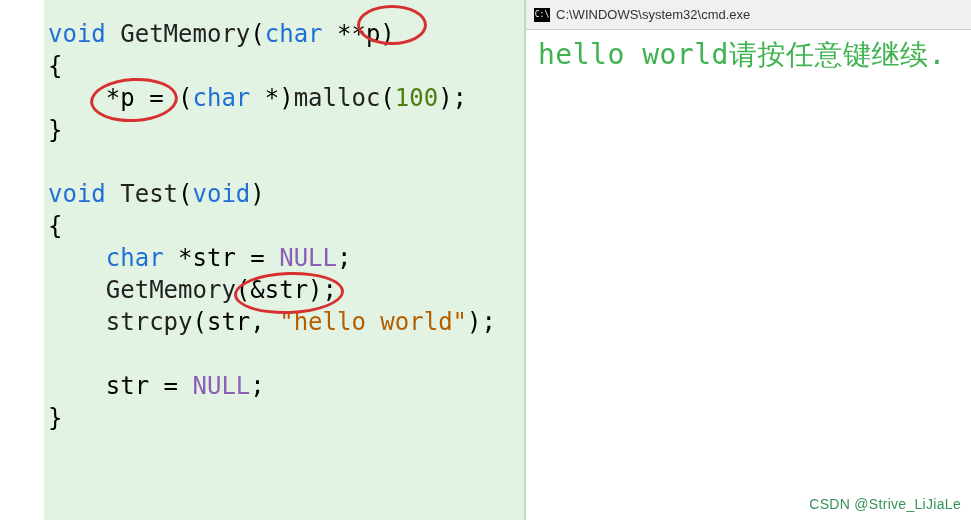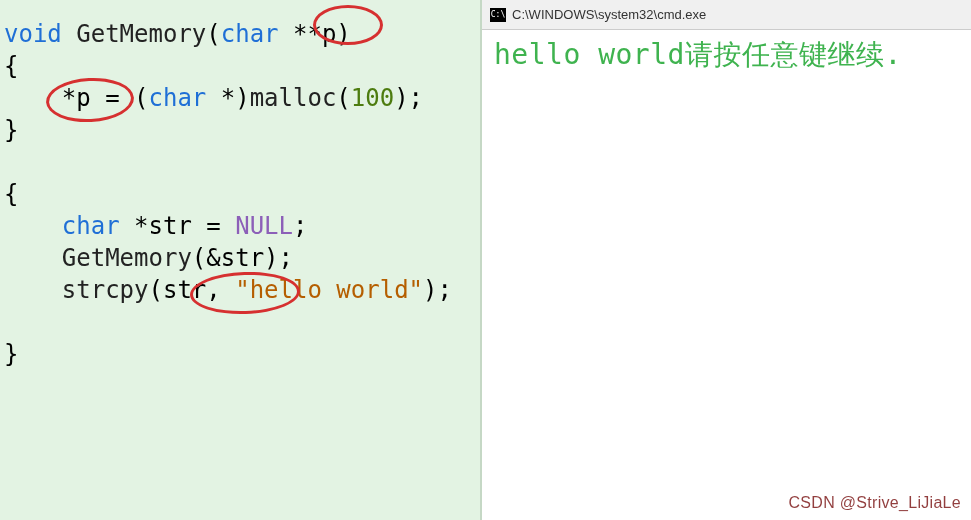--- a/index.html
+++ b/index.html
@@ -12,20 +12,21 @@
       overflow: hidden;
     }
     .code-pane {
       width: 480px;
       height: 100%;
       background: #e3f3e3;
       padding: 18px 0 4px 4px;
       font-size: 24px;
       line-height: 32px;
       position: relative;
+      margin-left: 44px;
     }
     .console-pane {
       flex: 1;
       height: 100%;
       background: #fff;
       border-left: 2px solid #c5d8c5;
       position: relative;
     }
     .title-bar {
       height: 30px;
@@ -73,22 +74,22 @@
     .c1 { left: 313px; top: 5px; width: 70px; height: 40px; }
     
     .c2 { left: 46px; top: 78px; width: 88px; height: 44px; transform: rotate(-3deg); }
     
     .c3 { left: 190px; top: 272px; width: 110px; height: 42px; transform: rotate(-2deg); }
     .watermark {
       position: absolute;
       right: 10px;
       bottom: 8px;
       font-family: Arial, sans-serif;
-      font-size: 16px;
-      color: #7f1d1d;
+      font-size: 14px;
+      color: #15803d;
       opacity: 0.85;
       letter-spacing: 0.3px;
     }
   </style>
 </head>
 <body>
 
 <div class="code-pane">
   <div class="circle c1"></div>
   <div class="circle c2"></div>
@@ -97,33 +98,35 @@
   <div class="code-line"><span class="kw">void</span><span> </span><span class="id">GetMemory</span><span>(</span><span class="kw">char</span><span> **p)</span></div>
 
   <div class="code-line">{</div>
 
   <div class="code-line"><span>    </span><span>*p = </span><span>(</span><span class="kw">char</span><span> *)</span><span class="id">malloc</span><span>(</span><span class="num">100</span><span>);</span></div>
 
   <div class="code-line">}</div>
 
   <div class="code-line">&nbsp;</div>
 
+  <div class="code-line"><span class="kw">void</span><span> </span><span class="id">Test</span><span>(</span><span class="kw">void</span><span>)</span></div>
 
   <div class="code-line">{</div>
 
   <div class="code-line"><span>    </span><span class="kw">char</span><span> *str = </span><span class="null">NULL</span><span>;</span></div>
 
   <div class="code-line"><span>    </span><span class="id">GetMemory</span><span>(&amp;str);</span></div>
 
   <div class="code-line"><span>    </span><span class="id">strcpy</span><span>(str, </span><span class="str">"hello world"</span><span>);</span></div>
 
 
   <div class="code-line">&nbsp;</div>
 
 
+  <div class="code-line"><span>    </span><span>str = </span><span class="null">NULL</span><span>;</span></div>
 
   <div class="code-line">}</div>
 </div>
 
 <div class="console-pane">
   <div class="title-bar">
     <span class="icon">C:\</span>
     <span>C:\WINDOWS\system32\cmd.exe</span>
   </div>
   <div class="console-content">hello world请按任意键继续.</div>

